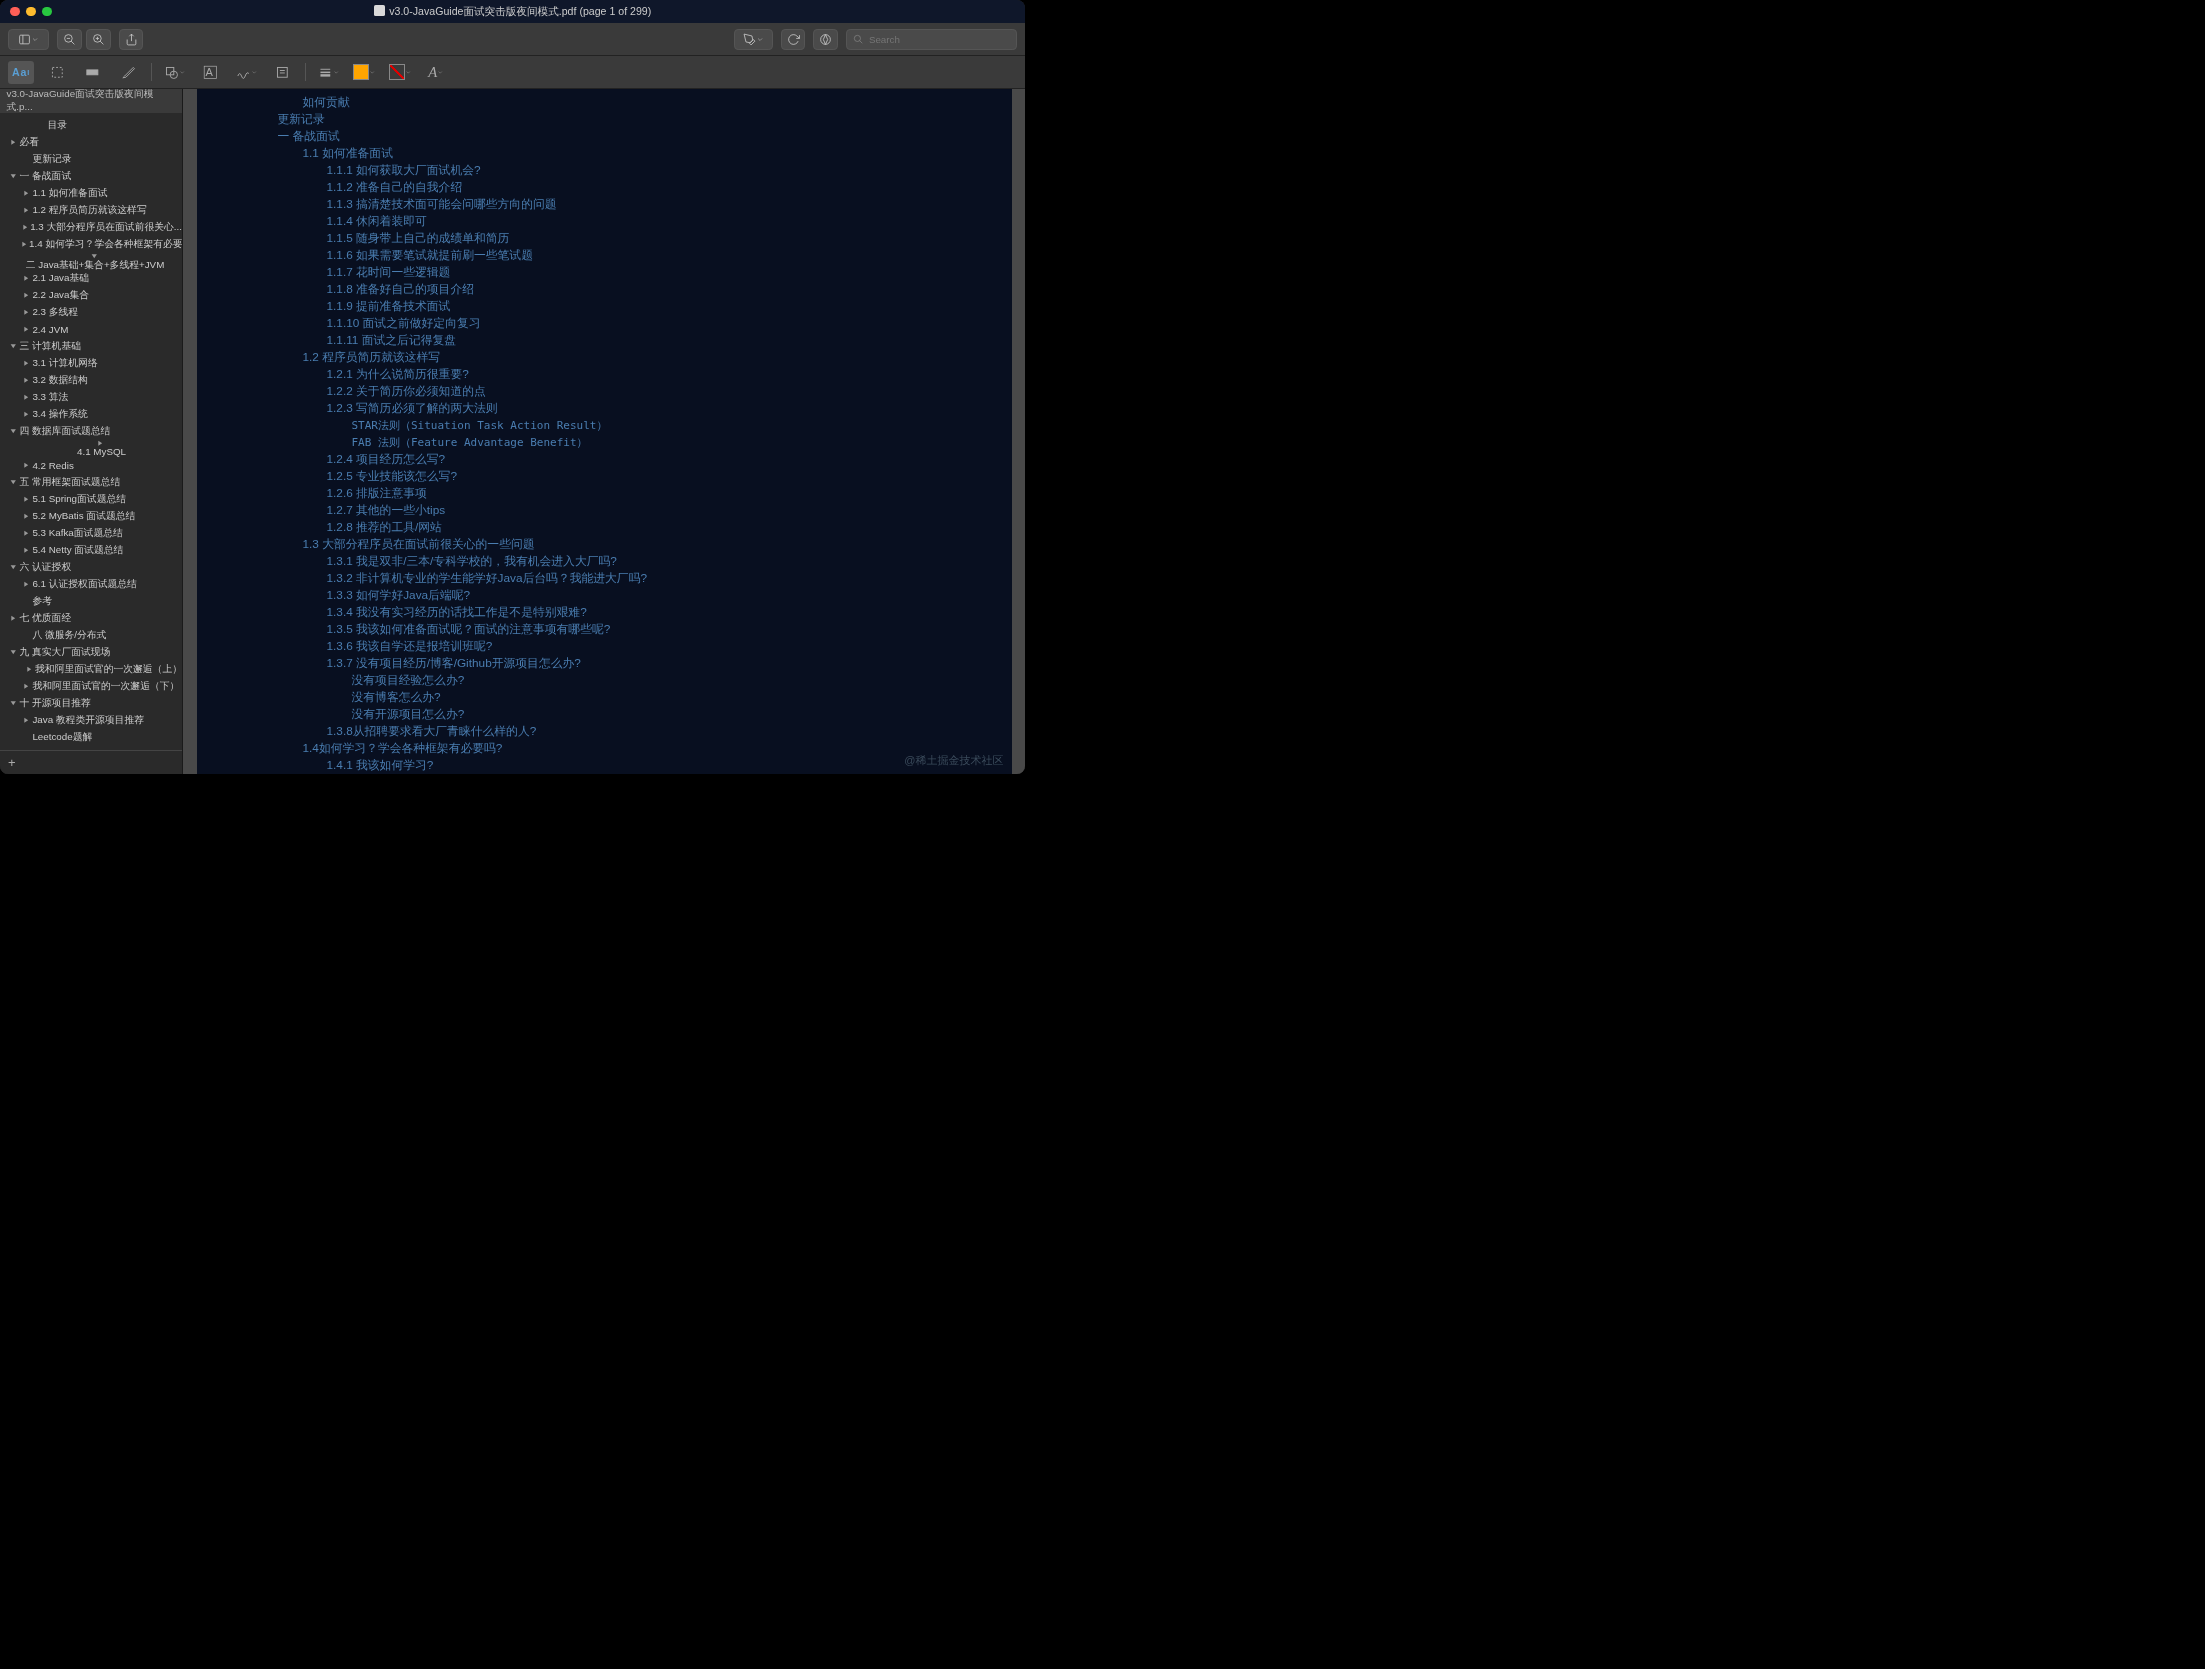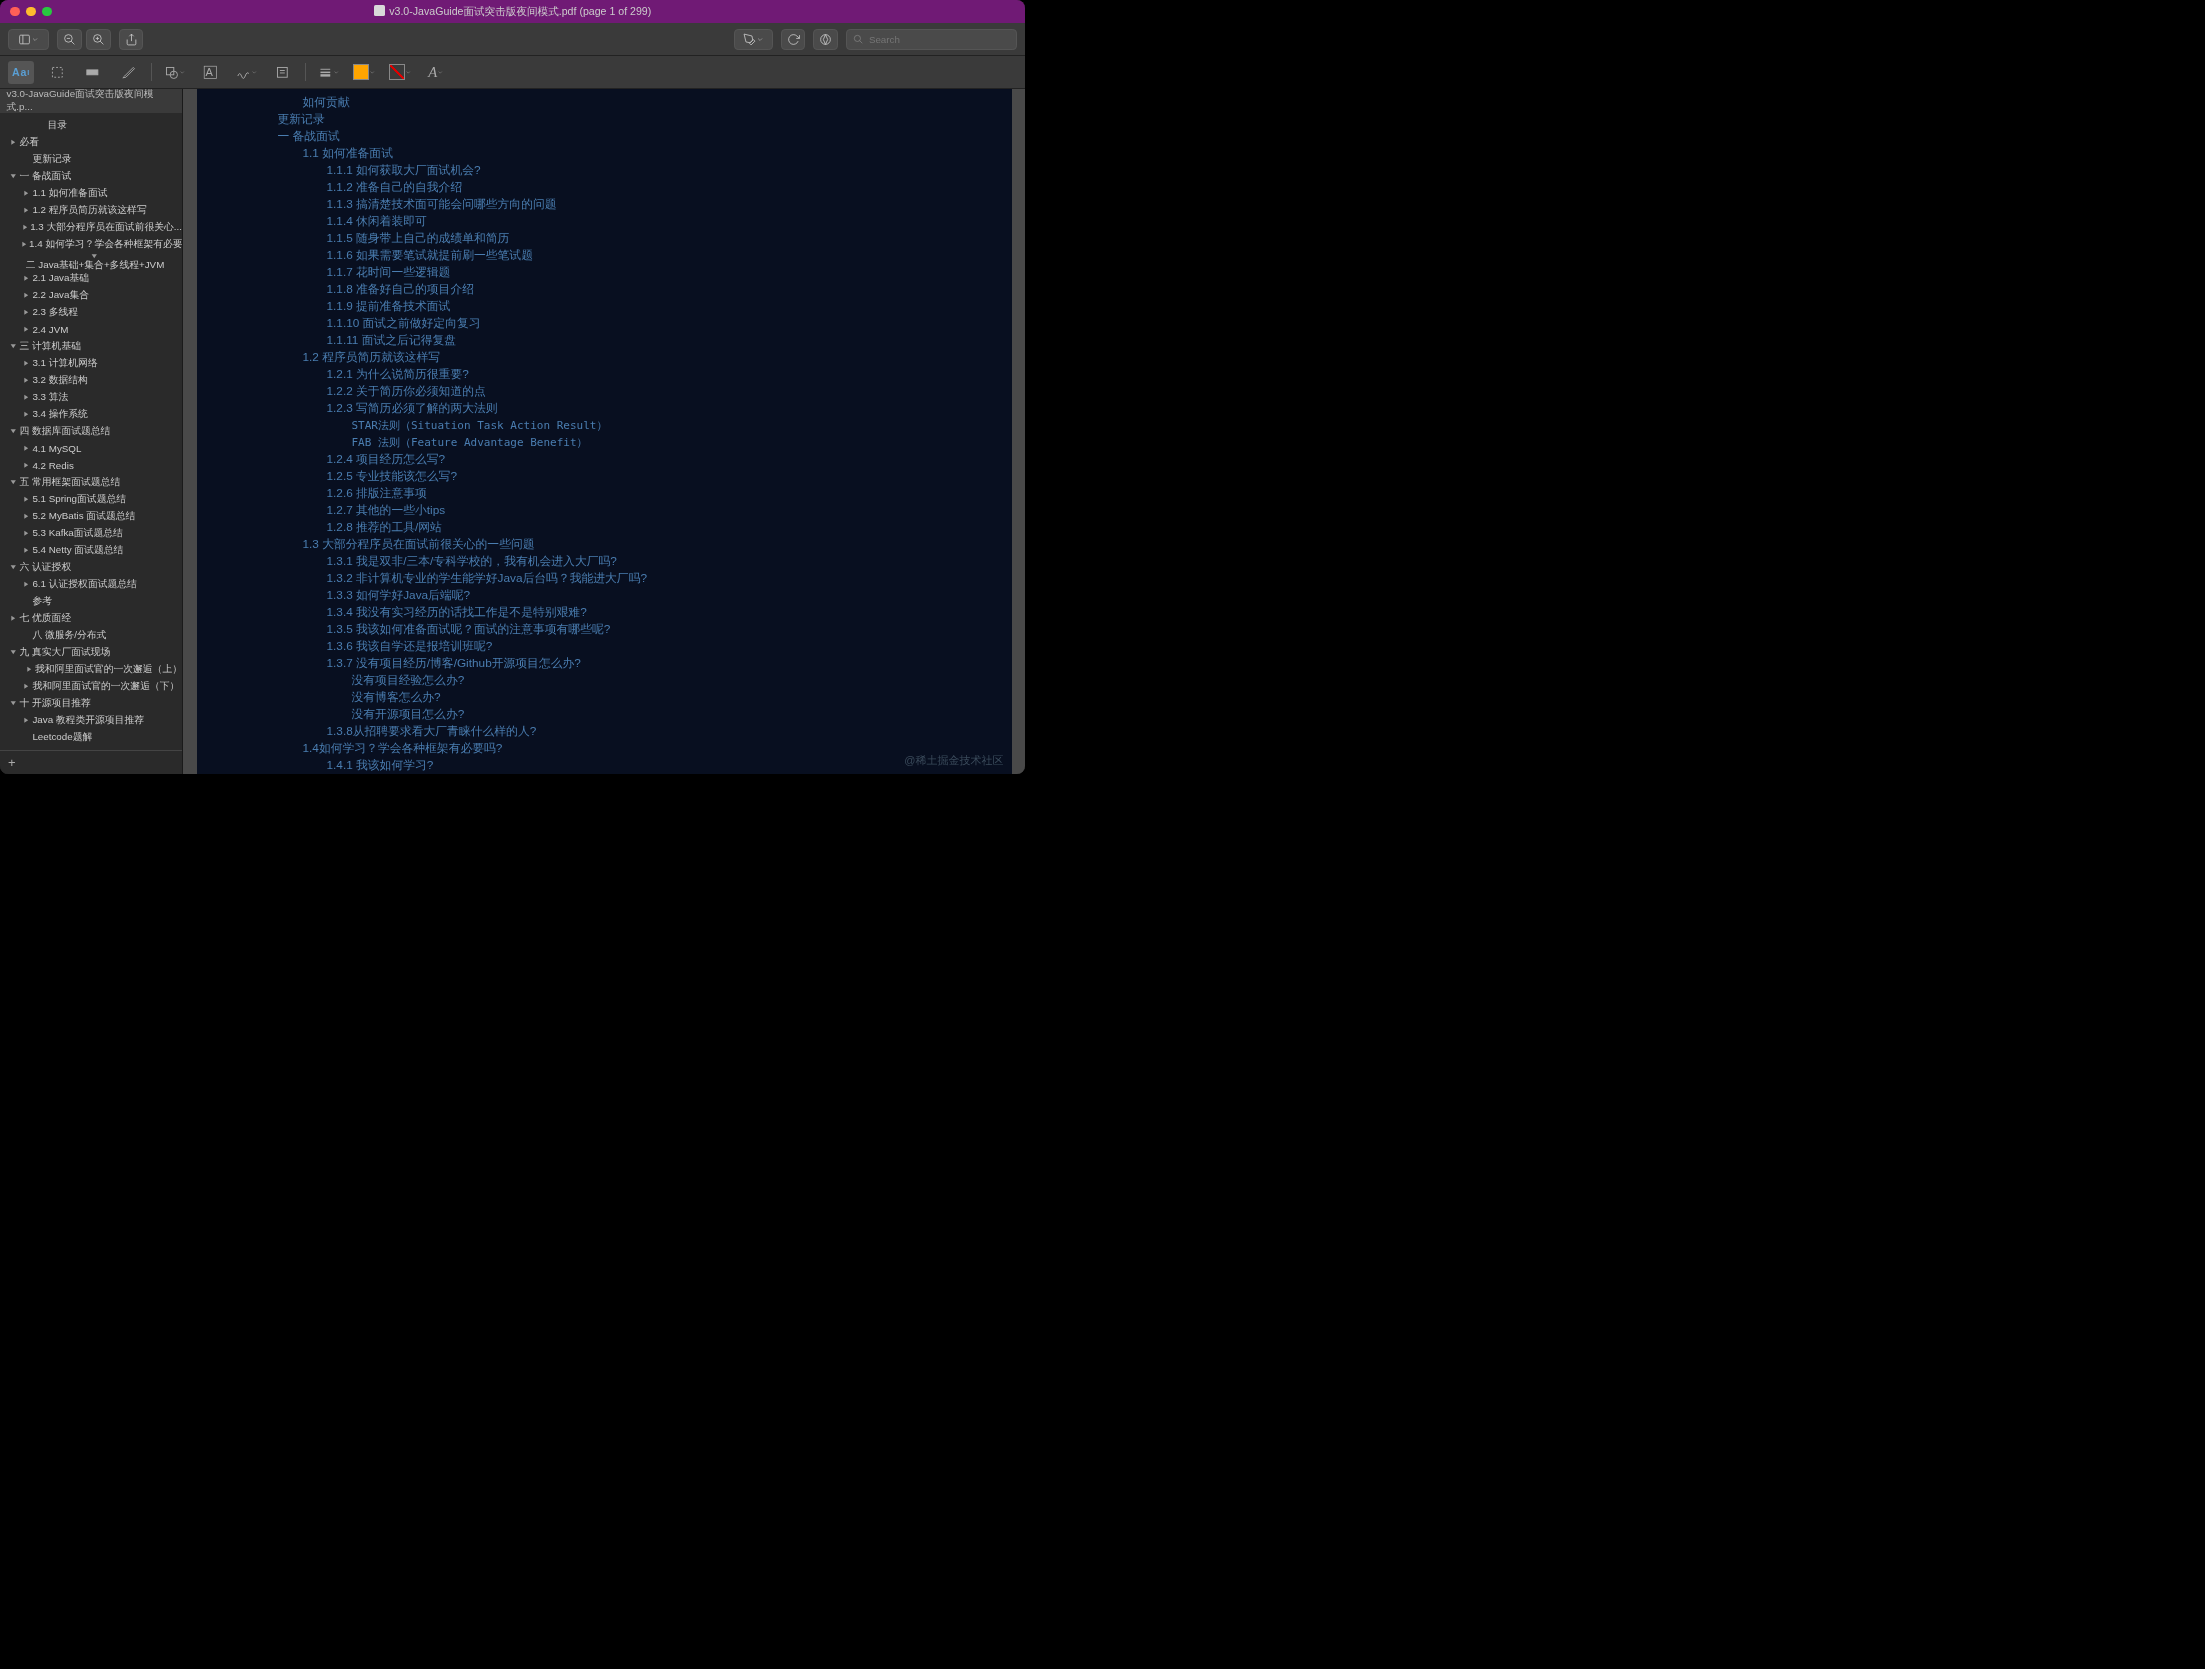--- a/index.html
+++ b/index.html
@@ -1,20 +1,20 @@
 <!DOCTYPE html>
 <html style="font-size:13px"><head>
 <meta charset="utf-8">
 <style>
 * { margin: 0; padding: 0; box-sizing: border-box; }
 body { font-family: -apple-system, "Helvetica Neue", Arial, sans-serif; background: #000; overflow: hidden; }
 .window { width: 1025px; height: 774px; background: #2a2a2a; border-radius: 8.1px; overflow: hidden; display: flex; flex-direction: column; box-shadow: 0 16.3px 49px rgba(0,0,0,0.6); }
 
 
-.titlebar { height: 23px; background: #701a75; display: flex; align-items: center; position: relative; }
+.titlebar { height: 23px; background: #0f172a; display: flex; align-items: center; position: relative; }
 .traffic-lights { display: flex; gap: 6.5px; padding-left: 9.8px; }
 .tl { width: 9.8px; height: 9.8px; border-radius: 50%; }
 .tl.red { background: #ff5f57; }
 .tl.yellow { background: #febc2e; }
 .tl.green { background: #28c840; }
 .title { position: absolute; left: 0; right: 0; text-align: center; color: #ccc; font-size: 10.6px; pointer-events: none; }
 .title .pdf-icon { display: inline-block; width: 11.4px; height: 11.4px; background: #d9d9d9; border-radius: 1.6px; vertical-align: -1.6px; margin-right: 4.1px; }
 
 
 .toolbar { height: 33px; background: #3a3a3a; border-bottom: 0.8px solid #222; display: flex; align-items: center; padding: 0 8.1px; gap: 8.1px; }
@@ -361,21 +361,21 @@
             <span>3.4 操作系统</span>
           </div>
           <div class="ol-item" style="padding-left: 8.1px;">
             <span class="disclosure">
               <svg viewBox="0 0 10 10">
                 <path d="M1 2 L9 2 L5 8 Z"></path>
               </svg>
             </span>
             <span>四 数据库面试题总结</span>
           </div>
-          <div class="ol-item" style="padding-left: 21px;">
+          <div class="ol-item" style="padding-left: 21px; flex-direction: column;">
             <span class="disclosure">
               <svg viewBox="0 0 10 10">
                 <path d="M2 1 L8 5 L2 9 Z"></path>
               </svg>
             </span>
             <span>4.1 MySQL</span>
           </div>
           <div class="ol-item" style="padding-left: 21px;">
             <span class="disclosure">
               <svg viewBox="0 0 10 10">

